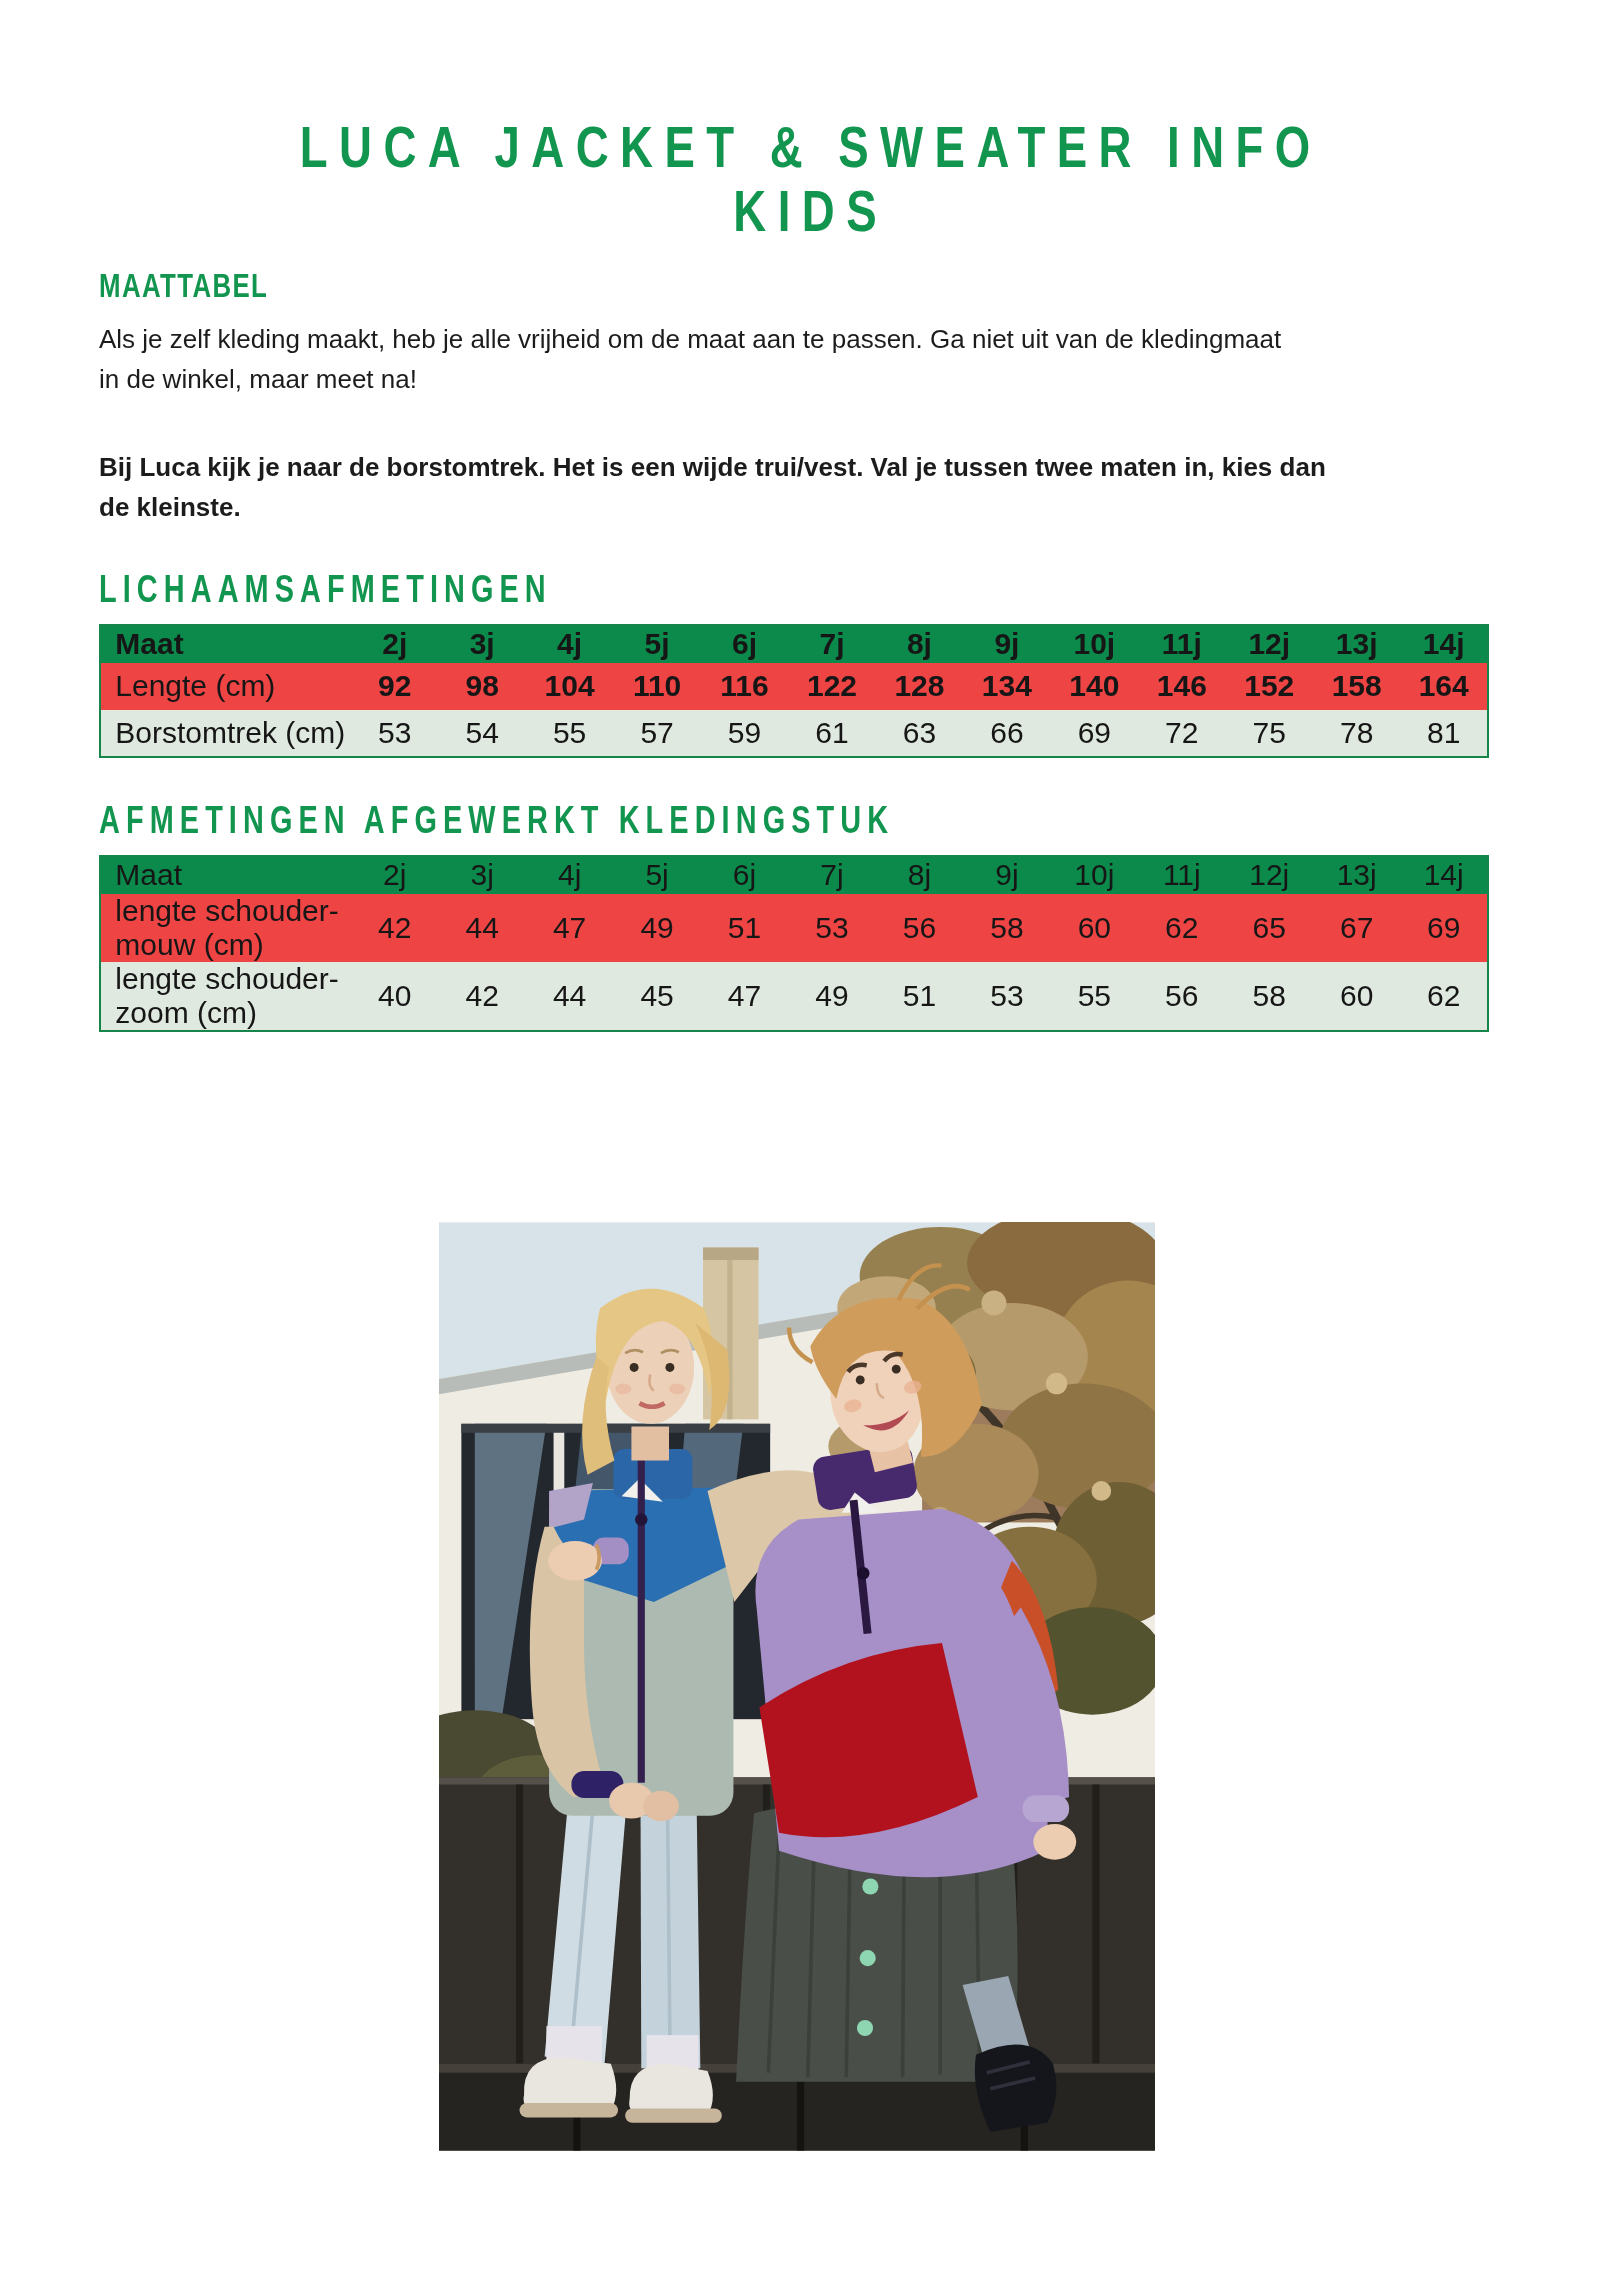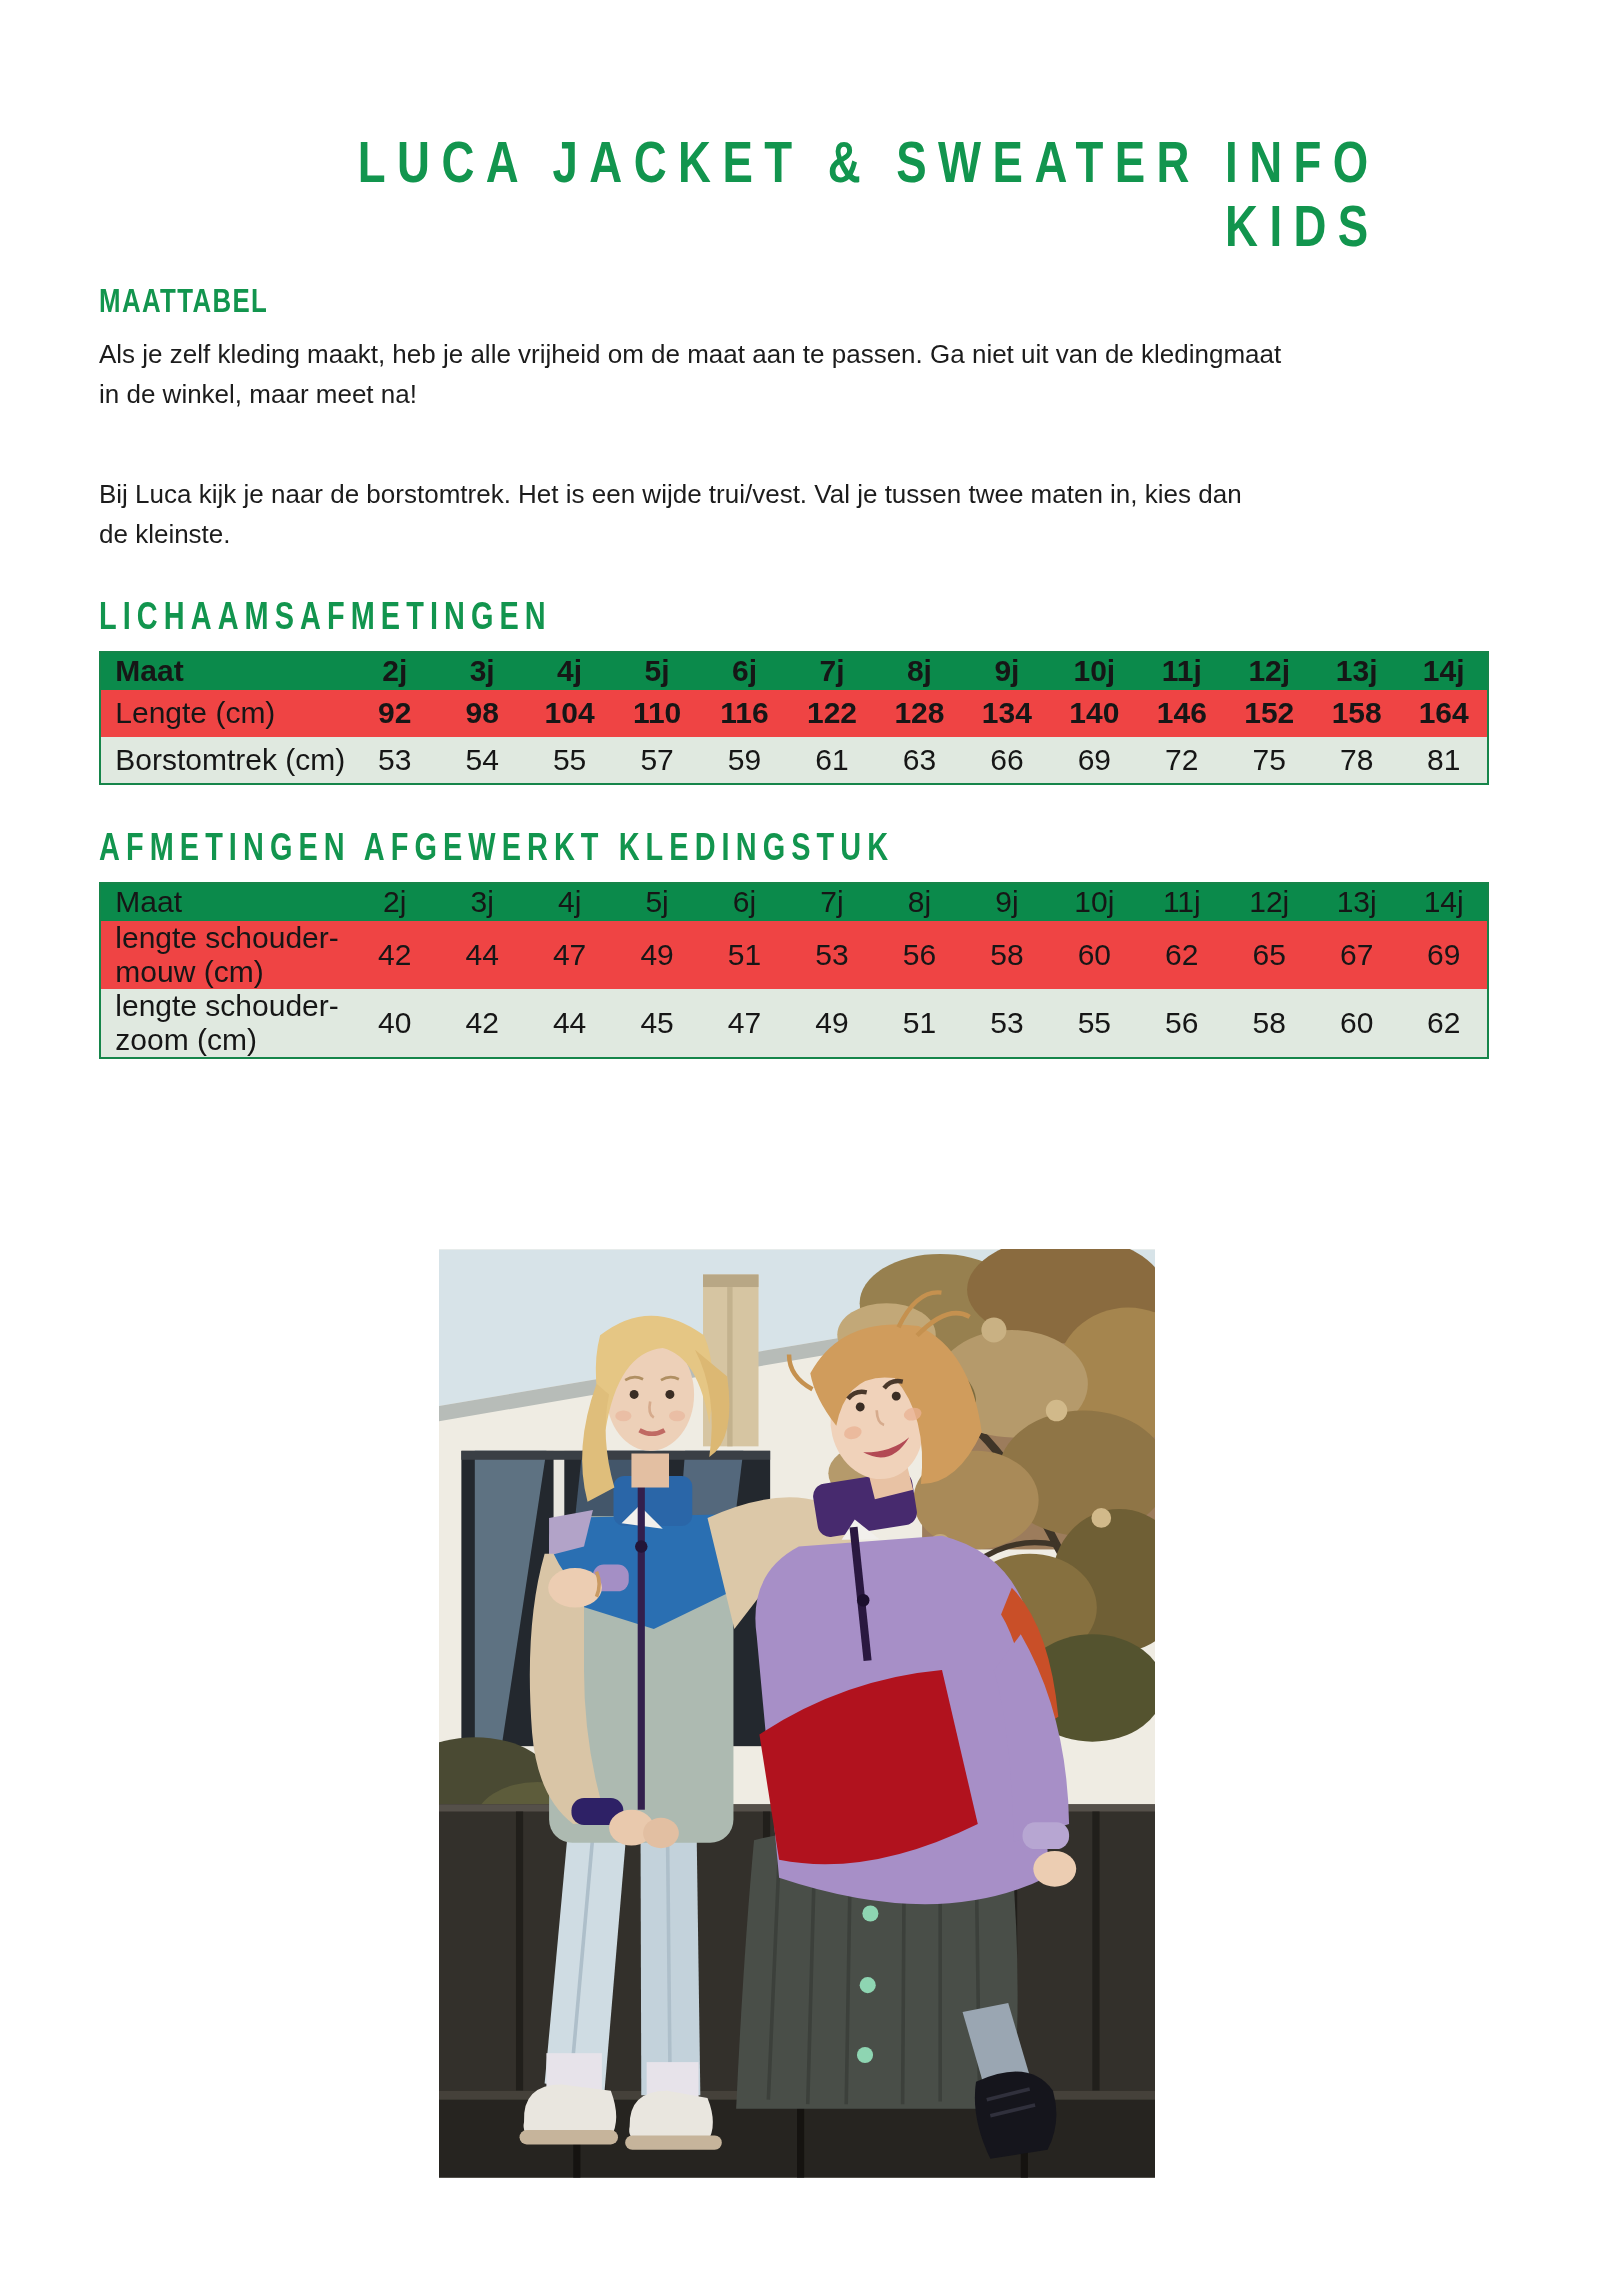--- a/index.html
+++ b/index.html
@@ -14,31 +14,31 @@
   body{
     width:1621px;height:2293px;overflow:hidden;background:#fff;
     font-family:"Liberation Sans",sans-serif;color:var(--ink);
   }
   .content{padding:115px 99px 0 99px;width:1621px}
   
   .sx{display:inline-block;transform:scaleX(.76);transform-origin:0 50%;white-space:pre-line}
   .sxc{display:inline-block;transform:scaleX(.8);transform-origin:50% 50%;white-space:pre-line}
 
   h1.page-title{
-    margin:15px;text-align:right;color:var(--green);
+    margin:0;text-align:center;color:var(--green);
     font-size:57px;font-weight:700;line-height:1.13;letter-spacing:14.3px;
   }
   h2.sec-maattabel{
     margin:23px 0 0;color:var(--green);
     font-size:34px;font-weight:700;letter-spacing:1.8px;line-height:1.1;
   }
   p.body-text{
     margin:14.3px 0 0;font-size:26px;line-height:40px;white-space:pre-line;color:#1c1c1c;
   }
-  p.body-text.bold{margin-top:60px;font-weight:400}
+  p.body-text.bold{margin-top:48px;font-weight:700}
   h3.sec-heading{
     margin:41px 0 0;color:var(--green);
     font-size:38px;font-weight:700;letter-spacing:8px;line-height:1.15;text-decoration:underline;
   }
   h3.sec-heading.second{}
 
   table.size-table{
     margin-top:12.5px;width:1390px;table-layout:fixed;border-collapse:collapse;
     border:2.7px solid var(--tbl-border);font-size:30px;
   }

